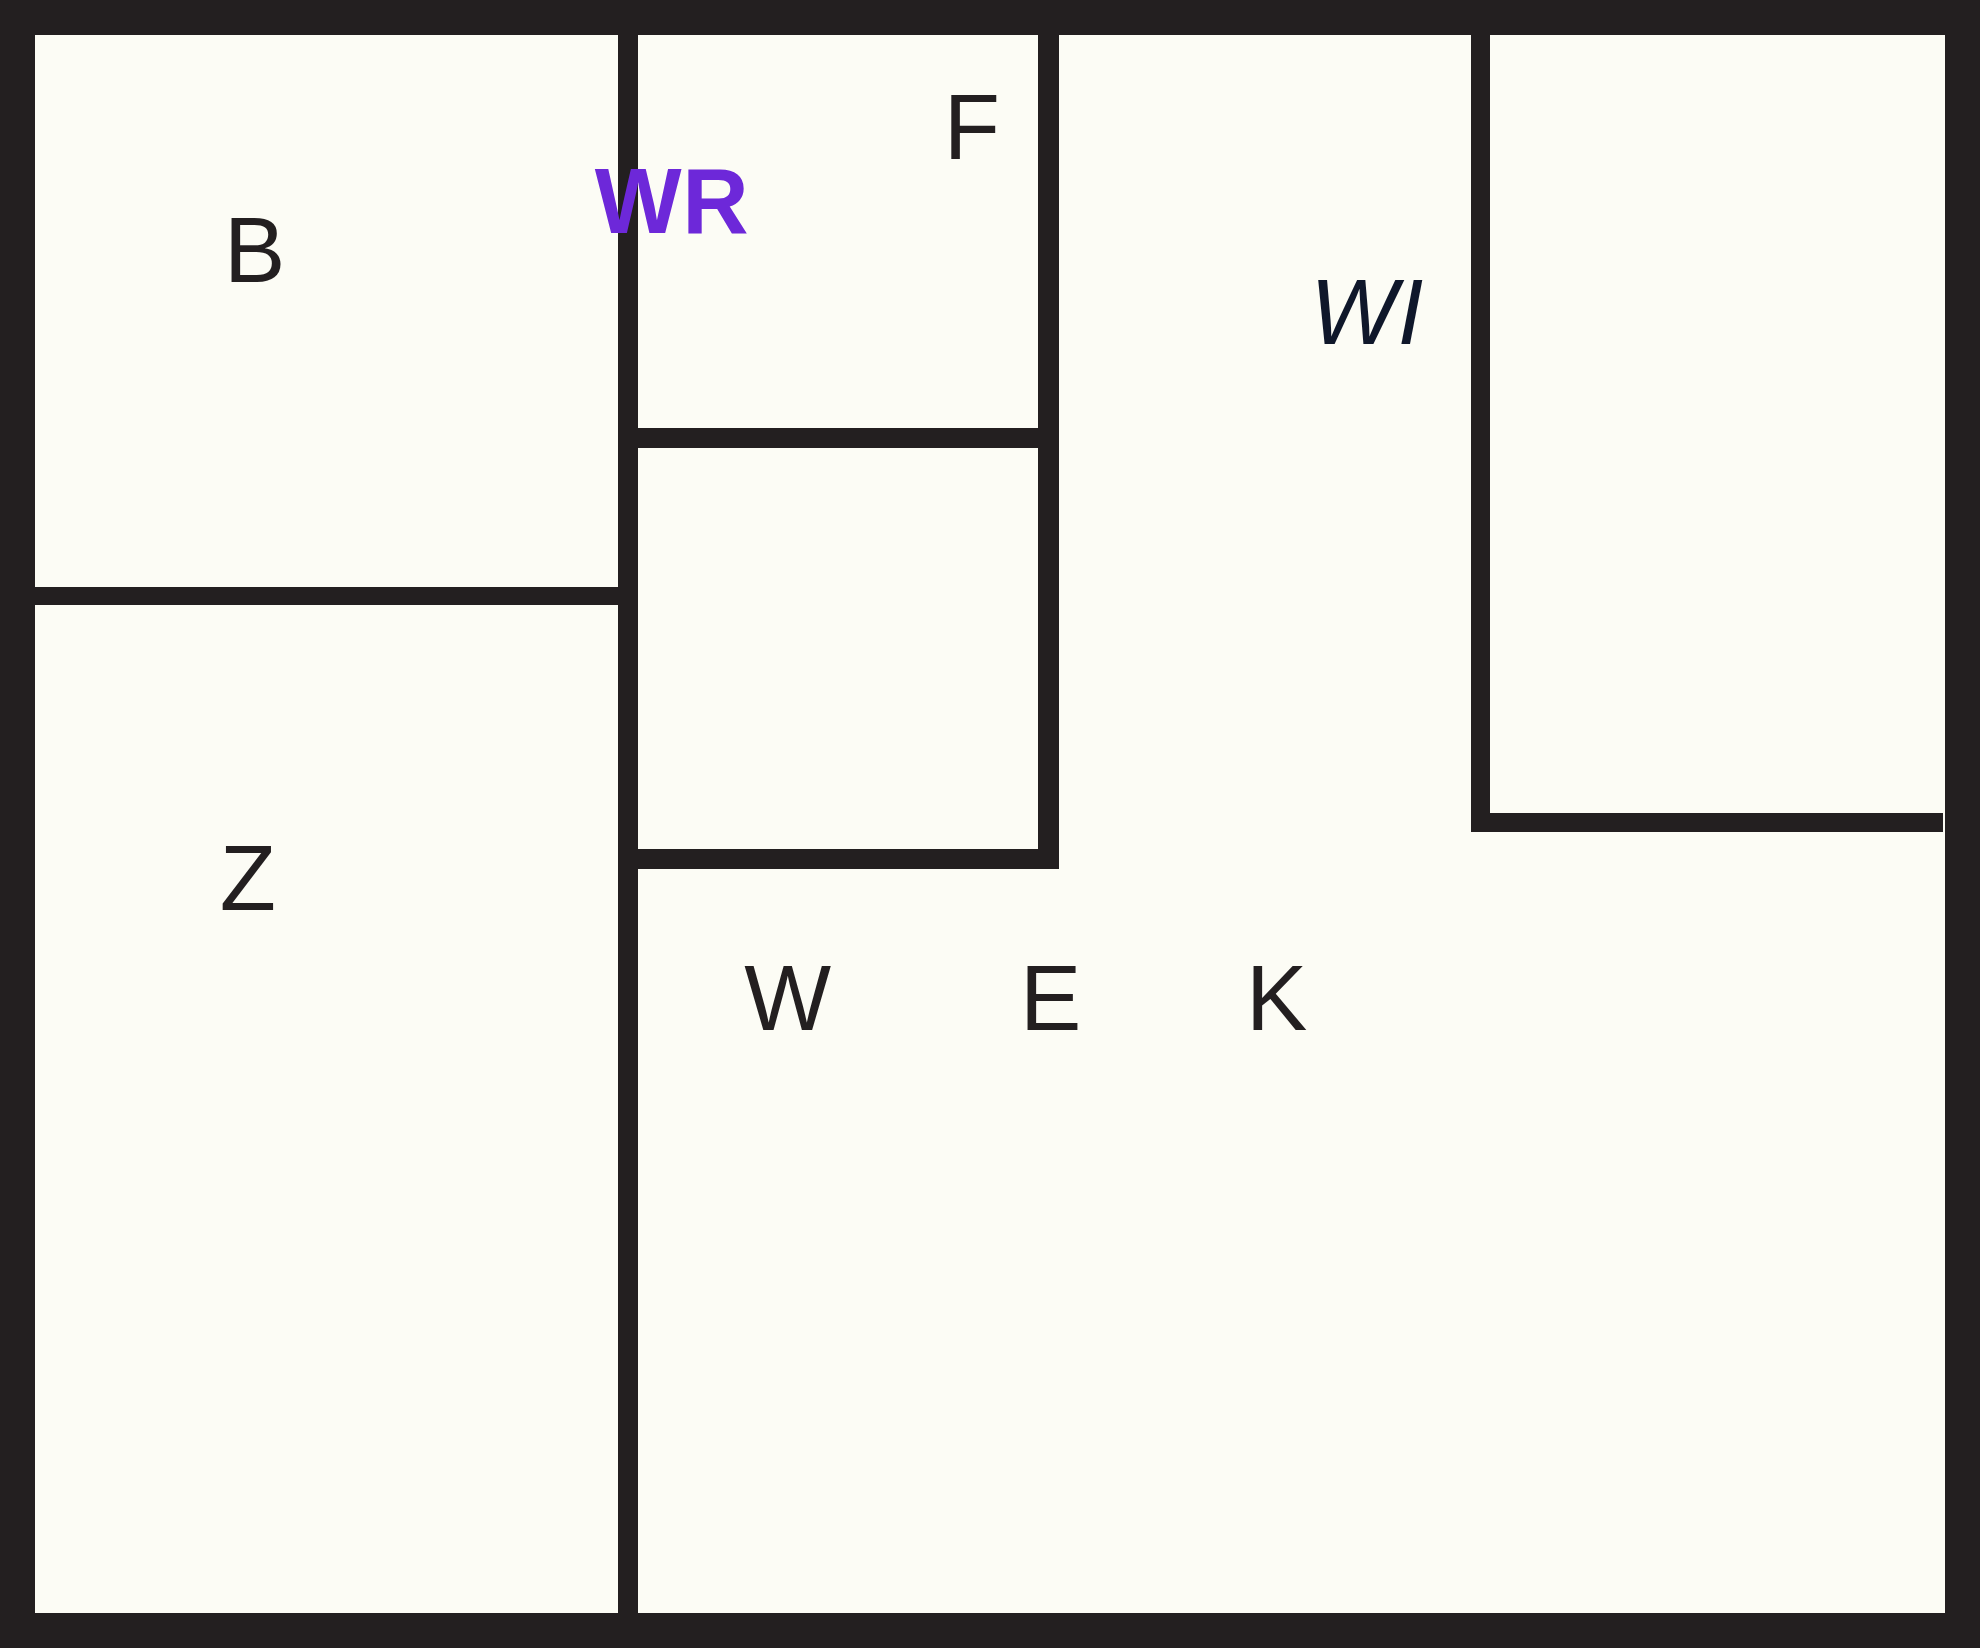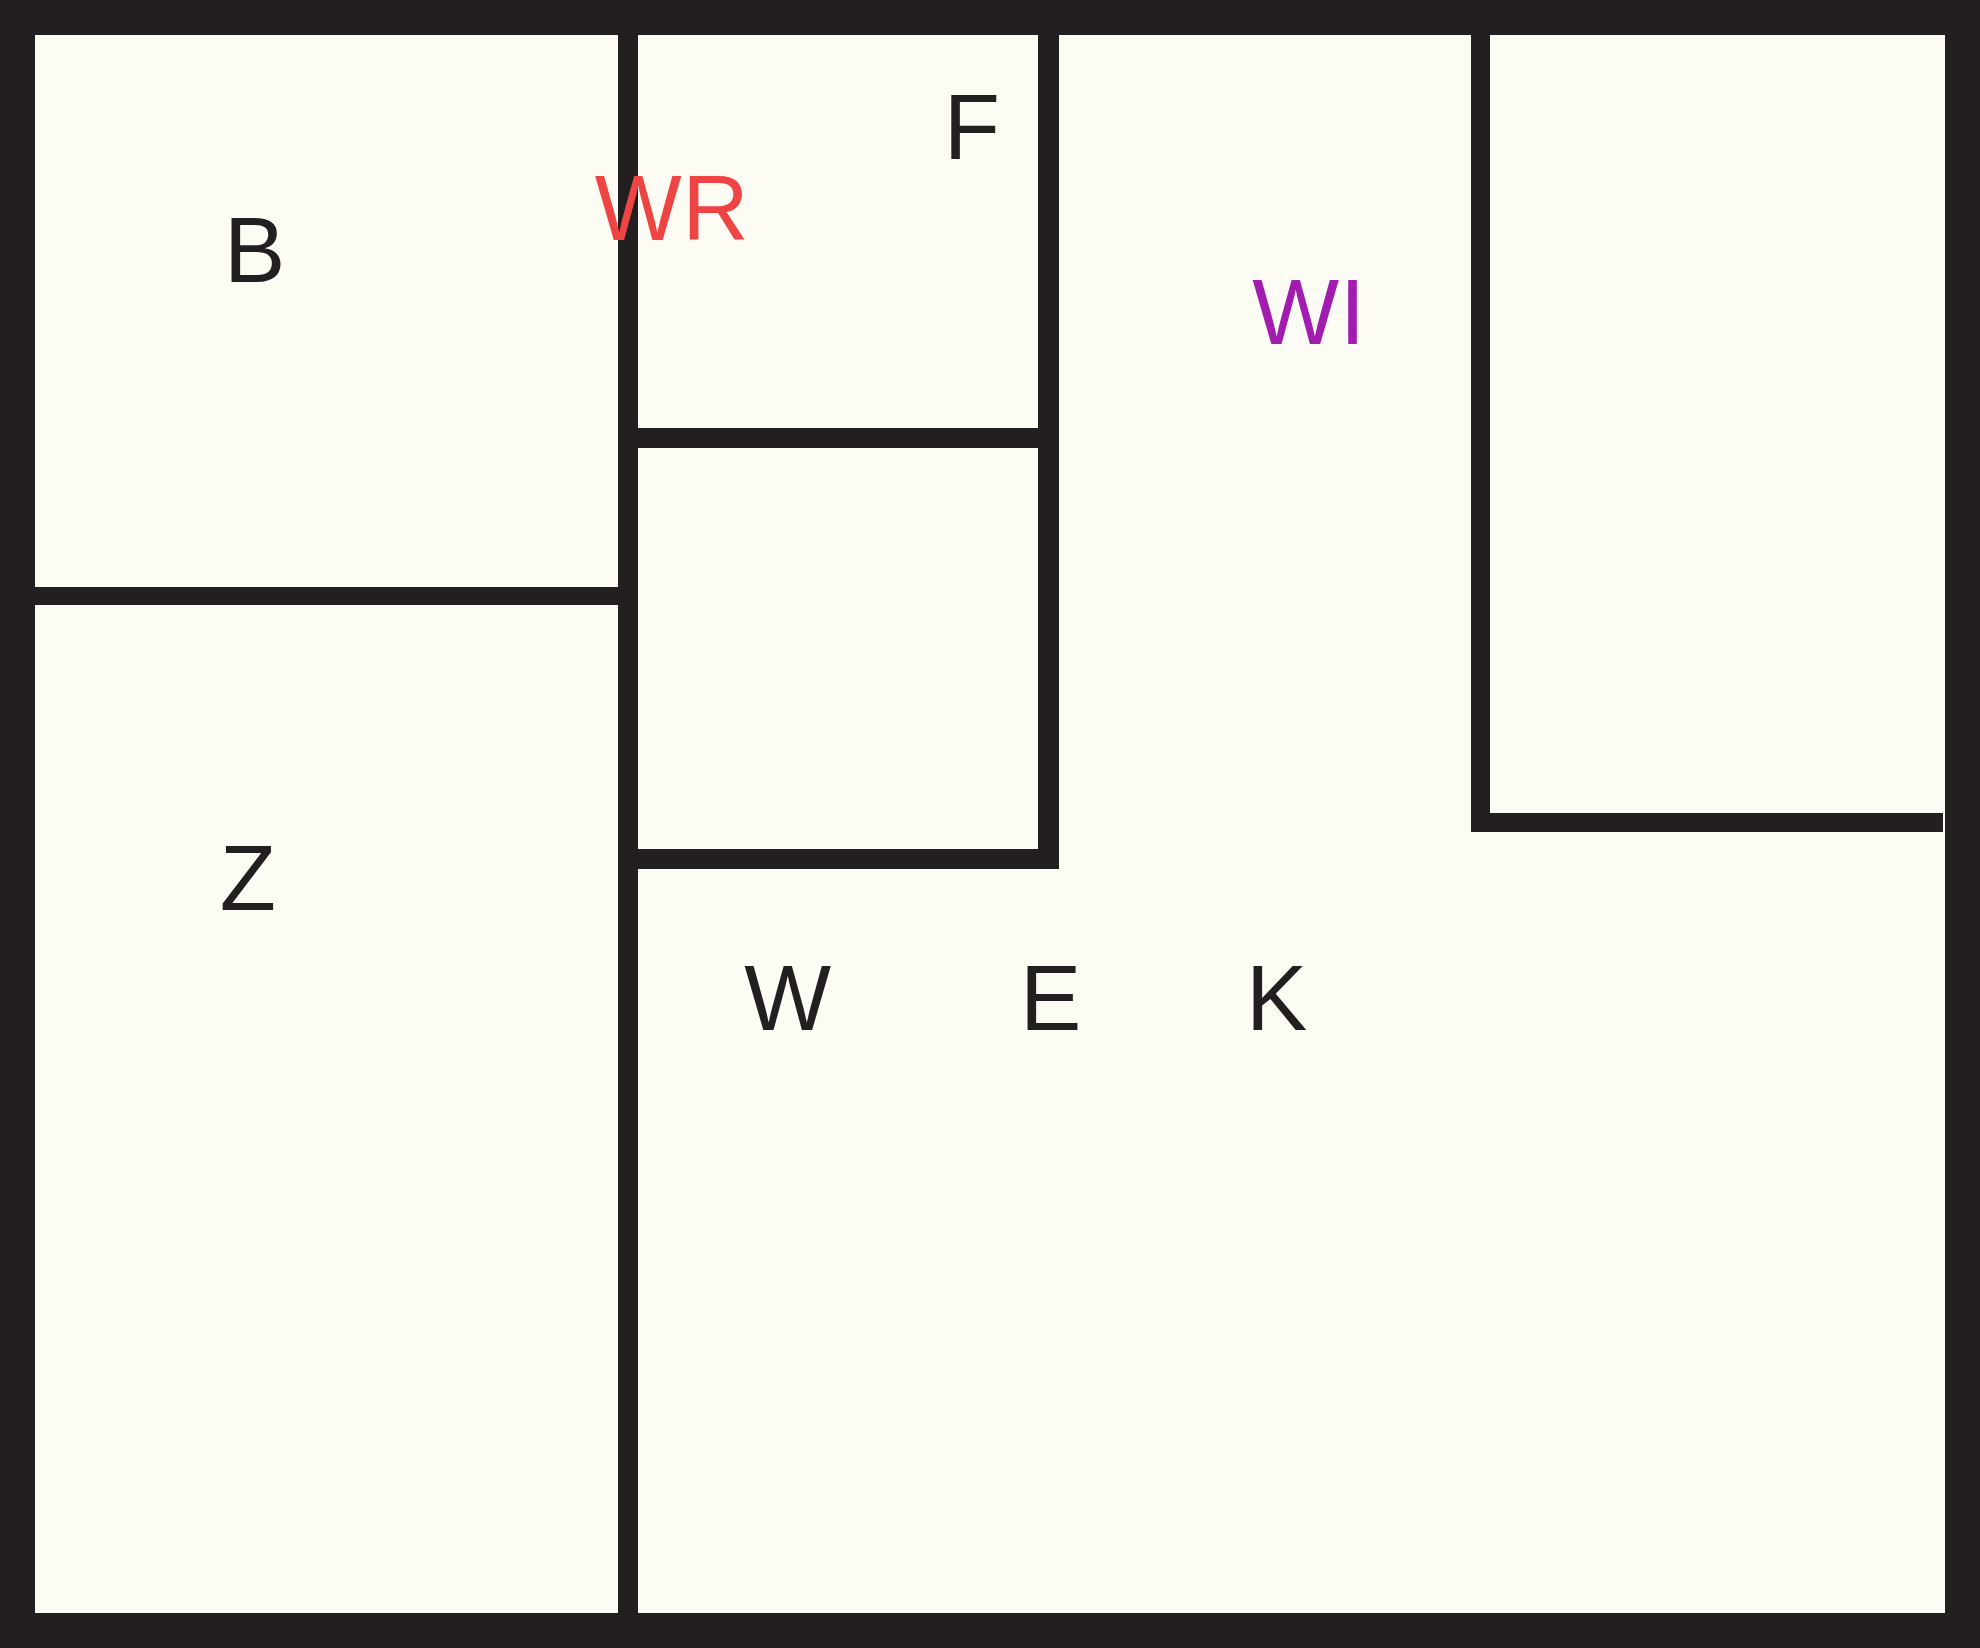--- a/index.html
+++ b/index.html
@@ -64,21 +64,21 @@
   <div class="wall" style="left: 618px; top: 33px; width: 20px; height: 1580px; background: rgb(35, 31, 32);"></div>
   <div class="wall" style="left: 618px; top: 428px; width: 441px; height: 20px; background: rgb(35, 31, 32);"></div>
   <div class="wall" style="left: 618px; top: 849px; width: 441px; height: 20px; background: rgb(35, 31, 32);"></div>
   <div class="wall" style="left: 1038px; top: 33px; width: 21px; height: 836px; background: rgb(35, 31, 32);"></div>
   <div class="wall" style="left: 1471px; top: 33px; width: 19px; height: 799px; background: rgb(35, 31, 32);"></div>
   <div class="wall" style="left: 1471px; top: 813px; width: 472px; height: 19px; background: rgb(35, 31, 32);"></div>
 
   <div id="outer-frame" style="border-color: rgb(35, 31, 32); border-width: 35px;"></div>
 
   <div class="room-label" style="left: 255px; top: 250px; font-size: 92px; color: rgb(35, 31, 32);">B</div>
-  <div class="room-label" style="left: 672px; top: 208px; font-size: 92px; color: #ef4444;">WR</div>
+  <div class="room-label" style="left: 672px; top: 201px; font-size: 92px; color: #6d28d9; font-weight: bold;">WR</div>
   <div class="room-label" style="left: 972px; top: 127px; font-size: 92px; color: rgb(35, 31, 32);">F</div>
-  <div class="room-label" style="left: 1309px; top: 312px; font-size: 92px; color: #a21caf;">WI</div>
+  <div class="room-label" style="left: 1367px; top: 312px; font-size: 92px; color: #0f172a; font-style: italic;">WI</div>
   <div class="room-label" style="left: 248px; top: 878px; font-size: 92px; color: rgb(35, 31, 32);">Z</div>
   <div class="room-label" style="left: 788px; top: 998px; font-size: 92px; color: rgb(35, 31, 32);">W</div>
   <div class="room-label" style="left: 1051px; top: 998px; font-size: 92px; color: rgb(35, 31, 32);">E</div>
   <div class="room-label" style="left: 1277px; top: 998px; font-size: 92px; color: rgb(35, 31, 32);">K</div>
 
 </div>
 
 </body></html>

